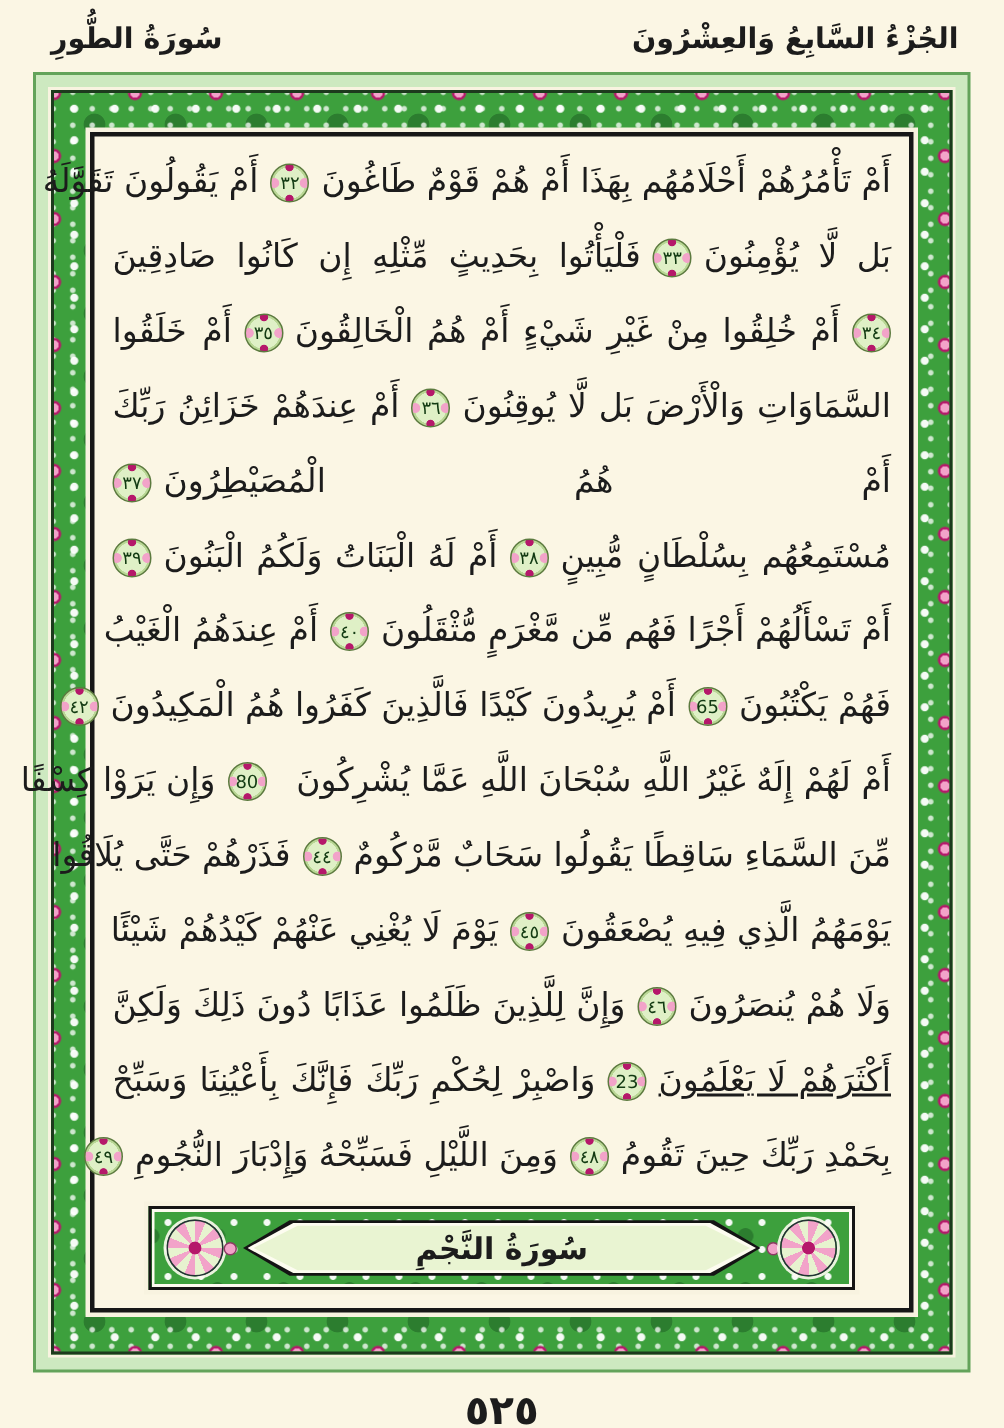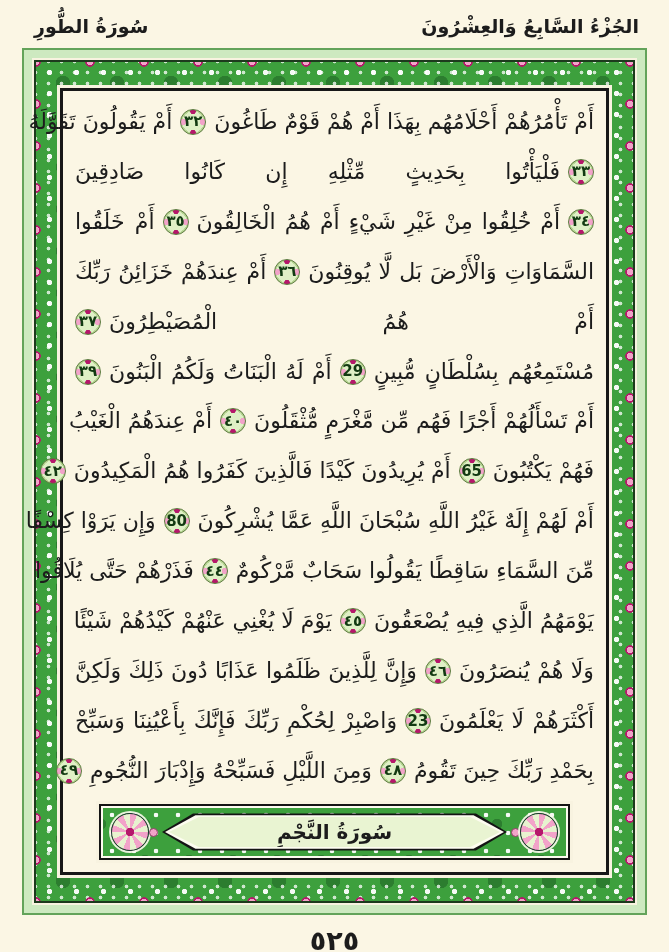--- a/index.html
+++ b/index.html
@@ -99,23 +99,23 @@
     background:
       radial-gradient(circle at 50% 6%, var(--magenta) 0 2.5px, rgba(0,0,0,0) 3px),
       radial-gradient(circle at 50% 94%, var(--magenta) 0 2.5px, rgba(0,0,0,0) 3px),
       radial-gradient(circle at 8% 50%, var(--pink) 0 3px, rgba(0,0,0,0) 3.5px),
       radial-gradient(circle at 92% 50%, var(--pink) 0 3px, rgba(0,0,0,0) 3.5px),
       radial-gradient(circle, var(--badge-bg) 0 62%, #b9d795 63% 78%, var(--pink) 79% 100%);
     border:1px solid #5c7a3f;
     display:flex;align-items:center;justify-content:center;
   }
   .aya-num{
-    font-size:15px;
+    font-size:12px;
     line-height:1;
-    font-weight:700;
+    font-weight:400;
     color:#123a12;
   }
 
   
   .surah-band{
     flex:0 0 auto;
     height:56px;
     margin:8px 24px 2px;
     border:2px solid #141414;
     box-shadow:inset 0 0 0 2px #fdfbf0, 0 0 0 3px #f8f3e0;
@@ -188,20 +188,21 @@
 
         <div class="quran-lines">
             <div class="quran-line">
               <span class="qtext" style="flex-grow: 64;">أَمْ تَأْمُرُهُمْ أَحْلَامُهُم بِهَذَا أَمْ هُمْ قَوْمٌ طَاغُونَ</span>
               <span class="aya">
                 <span class="aya-num">٣٢</span>
               </span>
               <span class="qtext" style="flex-grow: 27;">أَمْ يَقُولُونَ تَقَوَّلَهُ</span>
             </div>
             <div class="quran-line">
+              <span class="qtext" style="flex-grow: 20;">بَل لَّا يُؤْمِنُونَ</span>
               <span class="aya">
                 <span class="aya-num">٣٣</span>
               </span>
               <span class="qtext" style="flex-grow: 55;">فَلْيَأْتُوا بِحَدِيثٍ مِّثْلِهِ إِن كَانُوا صَادِقِينَ</span>
             </div>
             <div class="quran-line">
               <span class="aya">
                 <span class="aya-num">٣٤</span>
               </span>
               <span class="qtext" style="flex-grow: 56;">أَمْ خُلِقُوا مِنْ غَيْرِ شَيْءٍ أَمْ هُمُ الْخَالِقُونَ</span>
@@ -219,21 +220,21 @@
             </div>
             <div class="quran-line">
               <span class="qtext" style="flex-grow: 26;">أَمْ هُمُ الْمُصَيْطِرُونَ</span>
               <span class="aya">
                 <span class="aya-num">٣٧</span>
               </span>
             </div>
             <div class="quran-line">
               <span class="qtext" style="flex-grow: 34;">مُسْتَمِعُهُم بِسُلْطَانٍ مُّبِينٍ</span>
               <span class="aya">
-                <span class="aya-num">29</span>
+                <span class="aya-num">٣٨</span>
               </span>
               <span class="qtext" style="flex-grow: 40;">أَمْ لَهُ الْبَنَاتُ وَلَكُمُ الْبَنُونَ</span>
               <span class="aya">
                 <span class="aya-num">٣٩</span>
               </span>
             </div>
             <div class="quran-line">
               <span class="qtext" style="flex-grow: 59;">أَمْ تَسْأَلُهُمْ أَجْرًا فَهُم مِّن مَّغْرَمٍ مُّثْقَلُونَ</span>
               <span class="aya">
                 <span class="aya-num">٤٠</span>
@@ -244,21 +245,21 @@
               <span class="qtext" style="flex-grow: 18;">فَهُمْ يَكْتُبُونَ</span>
               <span class="aya">
                 <span class="aya-num">65</span>
               </span>
               <span class="qtext" style="flex-grow: 63;">أَمْ يُرِيدُونَ كَيْدًا فَالَّذِينَ كَفَرُوا هُمُ الْمَكِيدُونَ</span>
               <span class="aya">
                 <span class="aya-num">٤٢</span>
               </span>
             </div>
             <div class="quran-line">
-              <span class="qtext" style="flex-grow: 70;">أَمْ لَهُمْ إِلَهٌ غَيْرُ اللَّهِ سُبْحَانَ اللَّهِ عَمَّا يُشْرِكُونَ</span>
+              <span class="qtext" style="flex-grow: 70; margin-left: 12px;">أَمْ لَهُمْ إِلَهٌ غَيْرُ اللَّهِ سُبْحَانَ اللَّهِ عَمَّا يُشْرِكُونَ</span>
               <span class="aya">
                 <span class="aya-num">80</span>
               </span>
               <span class="qtext" style="flex-grow: 21;">وَإِن يَرَوْا كِسْفًا</span>
             </div>
             <div class="quran-line">
               <span class="qtext" style="flex-grow: 54;">مِّنَ السَّمَاءِ سَاقِطًا يَقُولُوا سَحَابٌ مَّرْكُومٌ</span>
               <span class="aya">
                 <span class="aya-num">٤٤</span>
               </span>
@@ -272,21 +273,21 @@
               <span class="qtext" style="flex-grow: 46;">يَوْمَ لَا يُغْنِي عَنْهُمْ كَيْدُهُمْ شَيْئًا</span>
             </div>
             <div class="quran-line">
               <span class="qtext" style="flex-grow: 21;">وَلَا هُمْ يُنصَرُونَ</span>
               <span class="aya">
                 <span class="aya-num">٤٦</span>
               </span>
               <span class="qtext" style="flex-grow: 59;">وَإِنَّ لِلَّذِينَ ظَلَمُوا عَذَابًا دُونَ ذَلِكَ وَلَكِنَّ</span>
             </div>
             <div class="quran-line">
-              <span class="qtext" style="flex-grow: 28;">أَكْثَرَهُمْ لَا يَعْلَمُونَ</span>
+              <span class="qtext" style="flex-grow: 28; text-decoration: underline;">أَكْثَرَهُمْ لَا يَعْلَمُونَ</span>
               <span class="aya">
                 <span class="aya-num">23</span>
               </span>
               <span class="qtext" style="flex-grow: 60;">وَاصْبِرْ لِحُكْمِ رَبِّكَ فَإِنَّكَ بِأَعْيُنِنَا وَسَبِّحْ</span>
             </div>
             <div class="quran-line">
               <span class="qtext" style="flex-grow: 30;">بِحَمْدِ رَبِّكَ حِينَ تَقُومُ</span>
               <span class="aya">
                 <span class="aya-num">٤٨</span>
               </span>

